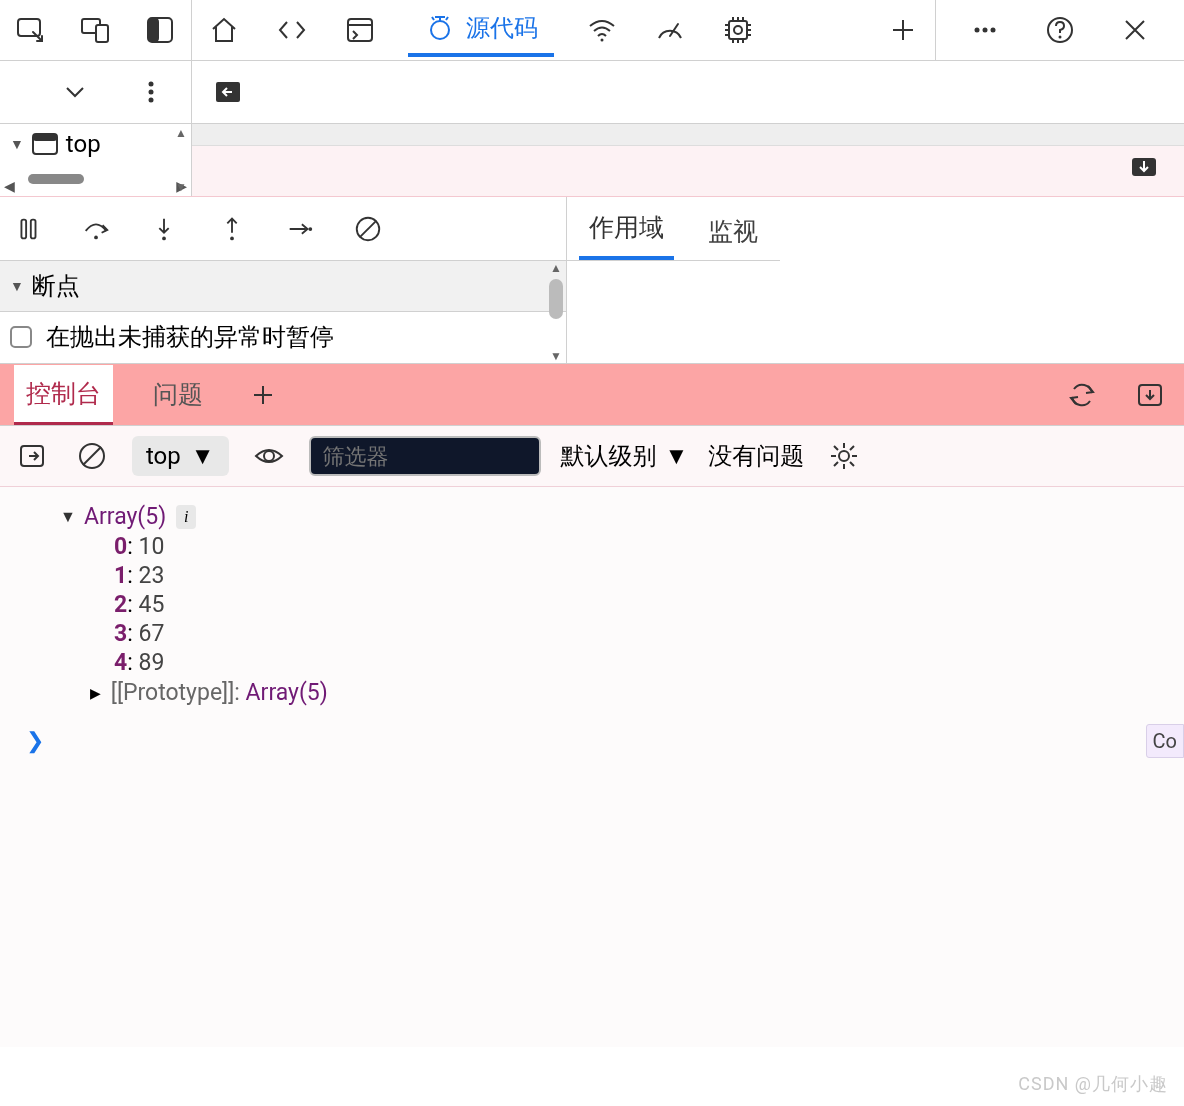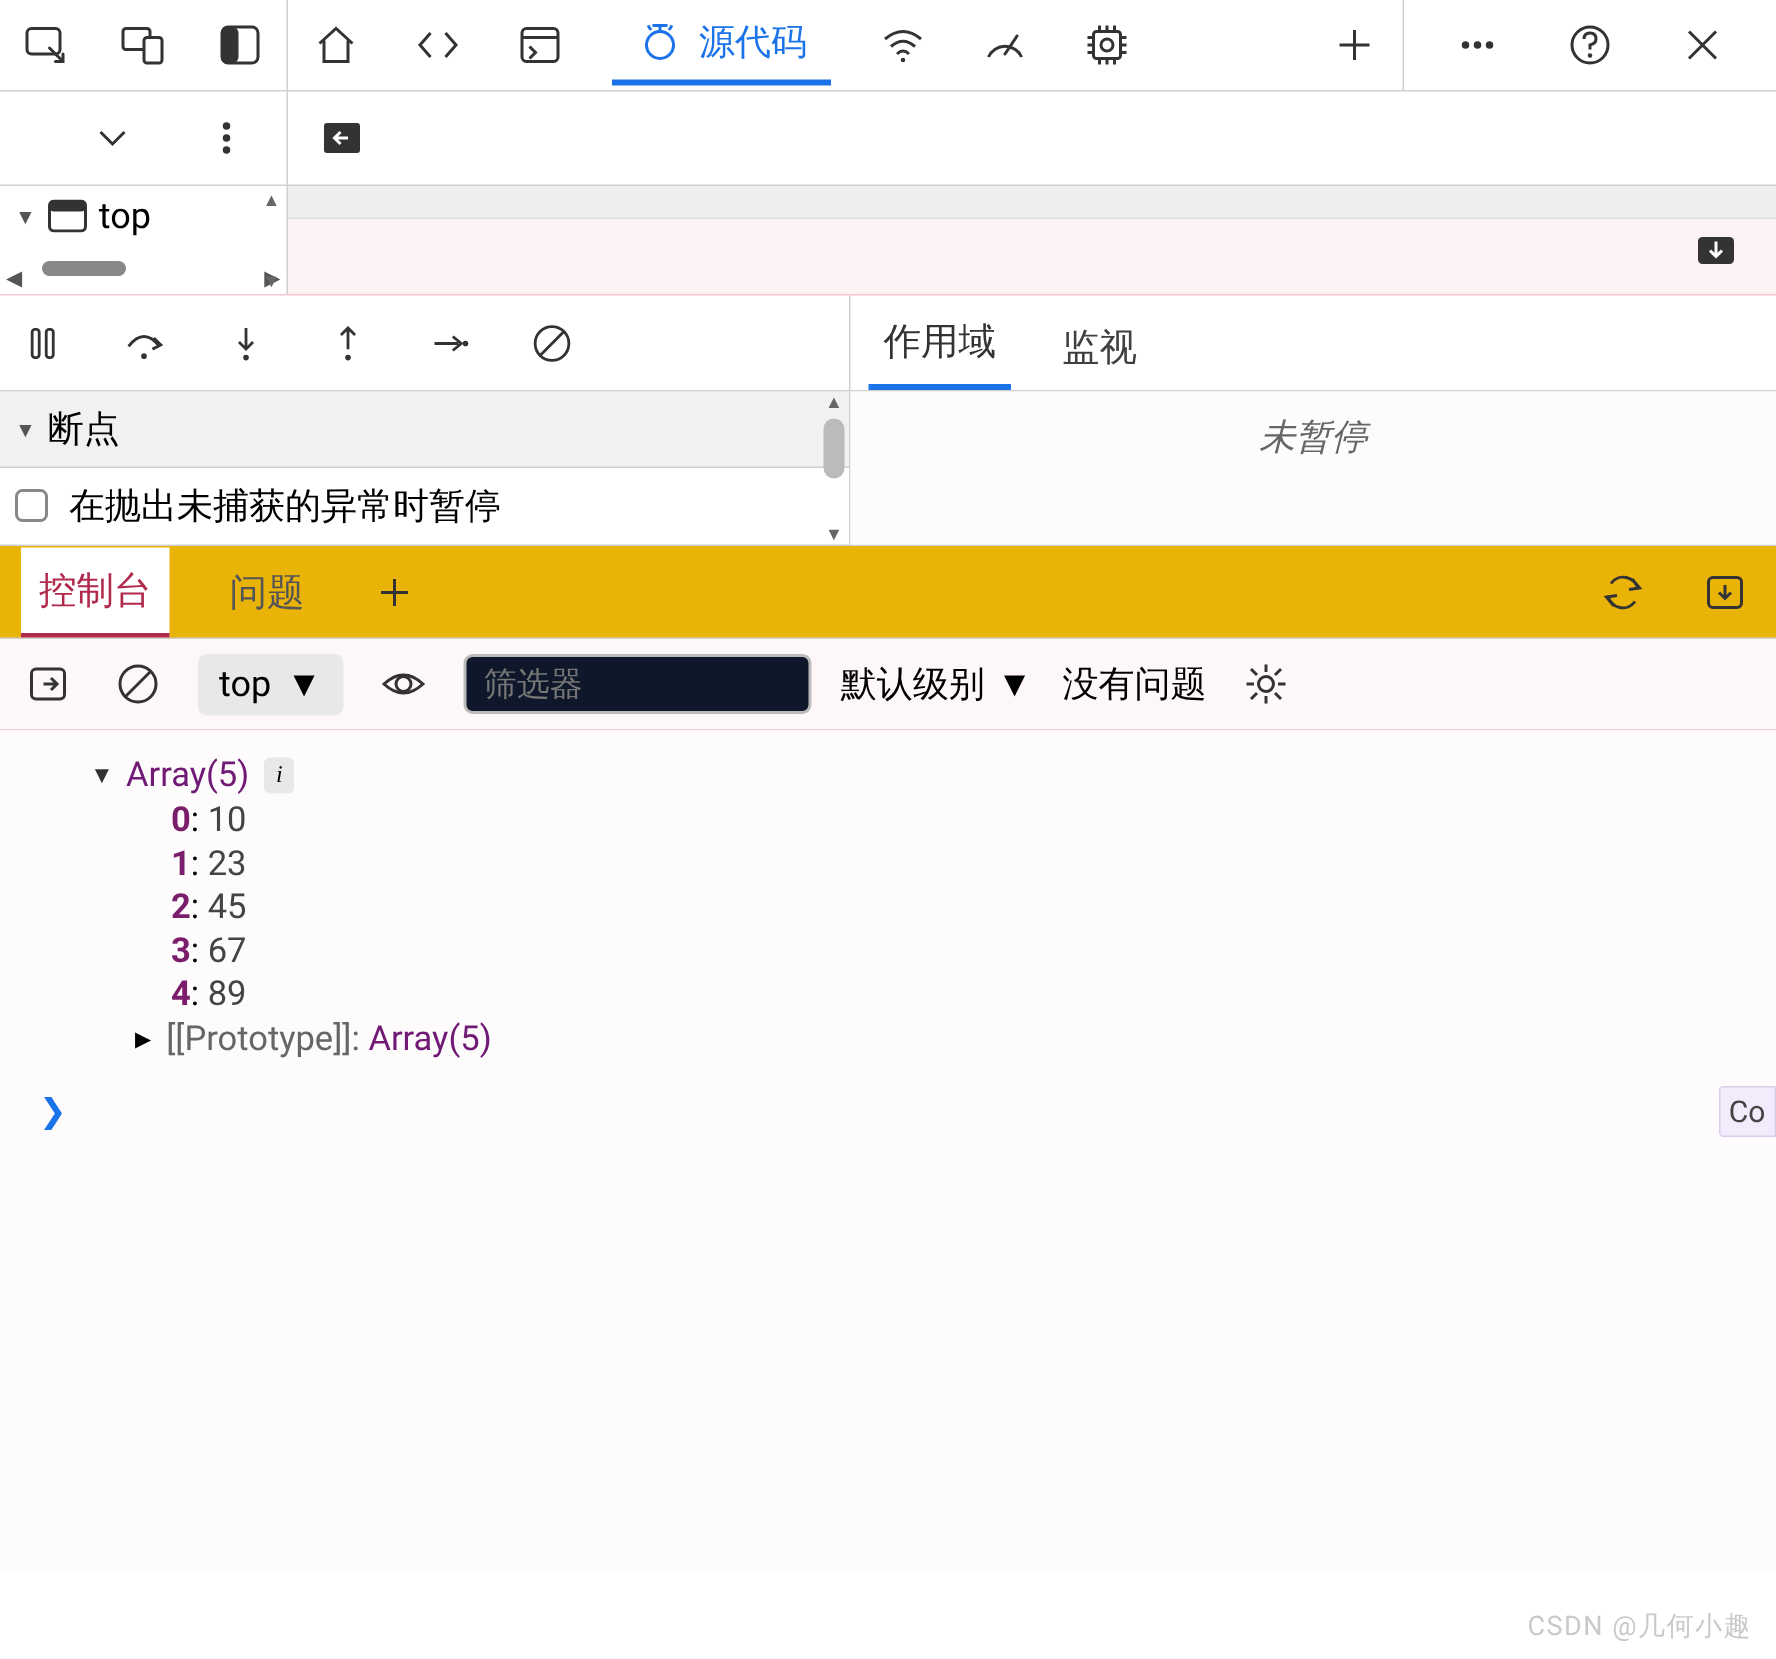--- a/index.html
+++ b/index.html
@@ -36,28 +36,28 @@
 
 .debugger { height:167px; border-bottom:1px solid #d0d0d0; display:flex; }
 .debug-left { width:567px; border-right:1px solid #d0d0d0; display:flex; flex-direction:column; }
 .debug-controls { height:64px; border-bottom:1px solid #d0d0d0; display:flex; align-items:center; padding:0 8px; gap:28px; }
 .debug-controls .ticon svg { width:30px; height:30px; }
 .breakpoints { flex:1; position:relative; overflow:hidden; }
 .bp-header { height:51px; background:#f1f1f1; display:flex; align-items:center; padding:0 10px; gap:8px; font-size:24px; border-bottom:1px solid #d0d0d0; }
 .bp-row { height:50px; display:flex; align-items:center; padding:0 10px; gap:14px; font-size:24px; }
 .bp-scroll { position:absolute; right:0; top:0; bottom:0; width:20px; display:flex; flex-direction:column; justify-content:space-between; align-items:center; }
 .bp-scroll .thumb { width:14px; height:40px; background:#bbb; border-radius:7px; margin-top:4px;}
-.debug-right { flex:1; display:flex; flex-direction:column; }
+.debug-right { flex:1; display:flex; flex-direction:row; }
 .scope-tabs { height:64px; border-bottom:1px solid #d0d0d0; display:flex; align-items:flex-end; padding:0 12px; gap:24px; }
 .scope-tab { font-size:25px; padding:14px 10px 12px; color:#404040; }
 .scope-tab.active { border-bottom:4px solid #1a73e8; color:#333; }
 .scope-body { flex:1; display:flex; align-items:flex-start; justify-content:center; padding-top:14px; font-size:24px; color:#666; font-style:italic; background:#fdfbfb; }
 
 
-.drawer-tabs { height:62px; border-bottom:1px solid #d0d0d0; display:flex; align-items:center; padding:0 14px; gap:28px; background:#eab308;}
+.drawer-tabs { height:62px; border-bottom:1px solid #d0d0d0; display:flex; align-items:center; padding:0 14px; gap:28px; background:#fca5a5;}
 .drawer-tab { font-size:25px; color:#555; padding:12px 12px; }
 .drawer-tab.active { color:#b02a4c; border-bottom:3px solid #b02a4c; background:#fff; }
 .drawer-tabs .spacer { flex:1; }
 
 
 .console-toolbar { height:61px; border-bottom:1px solid #f0d0d8; display:flex; align-items:center; padding:0 12px; gap:20px; background:#fdf7f8;}
 .ctx-select { background:#e8e8e8; border-radius:6px; padding:6px 14px; font-size:24px; display:flex; align-items:center; gap:10px; }
 .filter-input { border:2px solid #bbb; border-radius:6px; height:40px; width:232px; padding:0 12px; font-size:22px; color:#999; background:#0f172a;}
 .level-select { font-size:24px; display:flex; align-items:center; gap:8px; }
 .no-issues { font-size:24px; }
@@ -292,23 +292,20 @@
         <span style="flex:1"></span>
         <span class="tri" style="color:#666;font-size:12px">▼</span>
       </div>
     </div>
   </div>
   <div class="debug-right">
     <div class="scope-tabs">
       <div class="scope-tab active"><span>作用域</span></div>
       <div class="scope-tab"><span>监视</span></div>
     </div>
-    <div class="scope-body">
-      <span>未暂停</span>
-    </div>
   </div>
 </div>
 
 <div class="drawer-tabs">
   <div class="drawer-tab active"><span>控制台</span></div>
   <div class="drawer-tab"><span>问题</span></div>
   <div class="ticon">
       <svg viewBox="0 0 32 32">
         <path d="M16 7 V25 M7 16 H25"></path>
       </svg>

